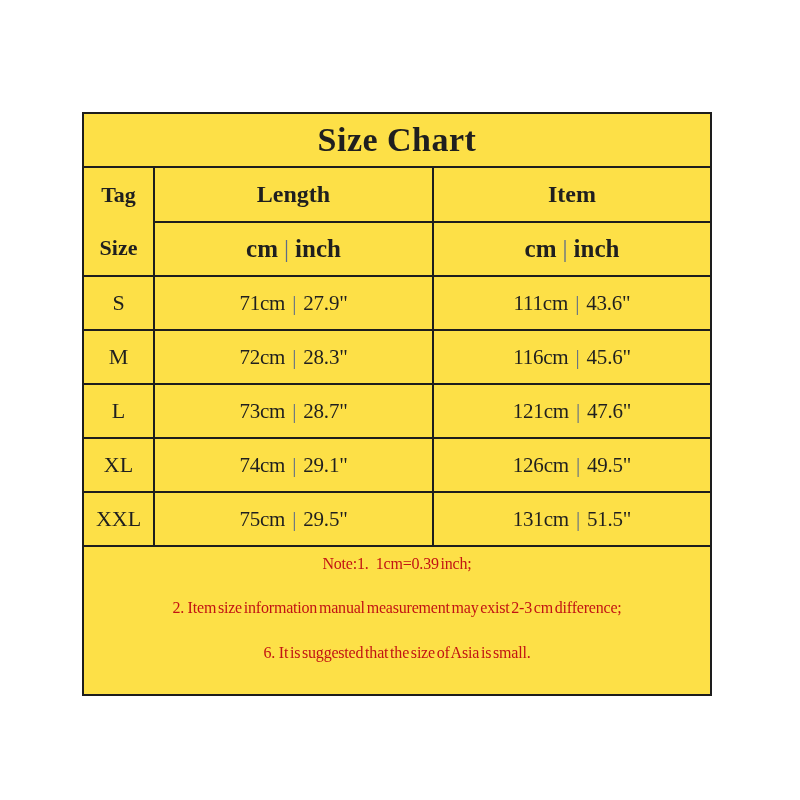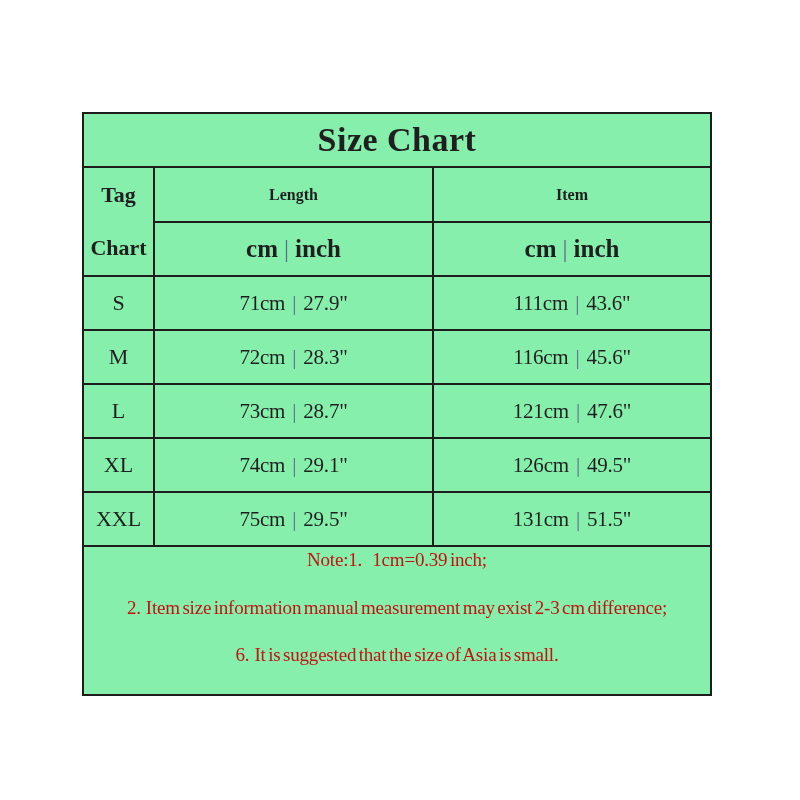--- a/index.html
+++ b/index.html
@@ -6,51 +6,51 @@
   body {
     width: 800px; height: 800px; background: #ffffff;
     font-family: "Liberation Serif", serif;
     -webkit-font-smoothing: antialiased;
   }
   .stage { position: relative; width: 800px; height: 800px; background: #ffffff; overflow: hidden; }
 
   table.size-chart {
     position: absolute; left: 82px; top: 112px;
     width: 628px; border-collapse: collapse; table-layout: fixed;
-    color: #1f1f1f; background: #86efac;
+    color: #1f1f1f; background: #fde047;
   }
   table.size-chart td {
     border: 2px solid #1d1d1d;
     text-align: center; vertical-align: middle; padding: 0;
   }
 
   .title-cell { height: 52px; font-size: 34px; font-weight: bold; letter-spacing: 0.5px; }
 
-  .col-header  { height: 52px; font-size: 16px; font-weight: bold; }
+  .col-header  { height: 52px; font-size: 24px; font-weight: bold; }
   .unit-header { height: 51px; font-size: 25px; font-weight: bold; }
 
   .tag-stack { display: flex; flex-direction: column; height: 107px; }
   .tag-stack > div {
     flex: 1; display: flex; align-items: center; justify-content: center;
     font-weight: bold; font-size: 22px;
   }
 
   .size-cell  { height: 52px; font-size: 22px; }
   .value-cell { font-size: 21px; letter-spacing: -0.2px; }
 
   .pipe { color: #5d6c88; padding: 0 7px; font-weight: normal; }
   .unit-header .pipe { padding: 0 6px; }
 
   .notes-cell {
     height: 147px; text-align: left; vertical-align: top;
     padding: 15px 10px 0 6px;
   }
   .notes-cell p {
     margin: 0 0 25px 0;
-    font-size: 19px; line-height: 1.2;
+    font-size: 16px; line-height: 1.2;
     color: #c21313;
     white-space: pre-wrap;
     word-spacing: -2px; letter-spacing: -0.2px;
   }
 </style>
 </head>
 <body>
 
 <div class="stage">
   <table class="size-chart">
@@ -62,21 +62,21 @@
 
     <tbody>
         <tr>
       <td colspan="3" class="title-cell">Size Chart</td>
     </tr>
 
     <tr>
       <td rowspan="2">
         <div class="tag-stack">
           <div>Tag</div>
-          <div>Chart</div>
+          <div>Size</div>
         </div>
       </td>
       <td class="col-header">Length</td>
       <td class="col-header">Item</td>
     </tr>
 
     <tr>
       <td class="unit-header">
         <span>cm</span><span class="pipe">|</span><span>inch</span>
       </td>

